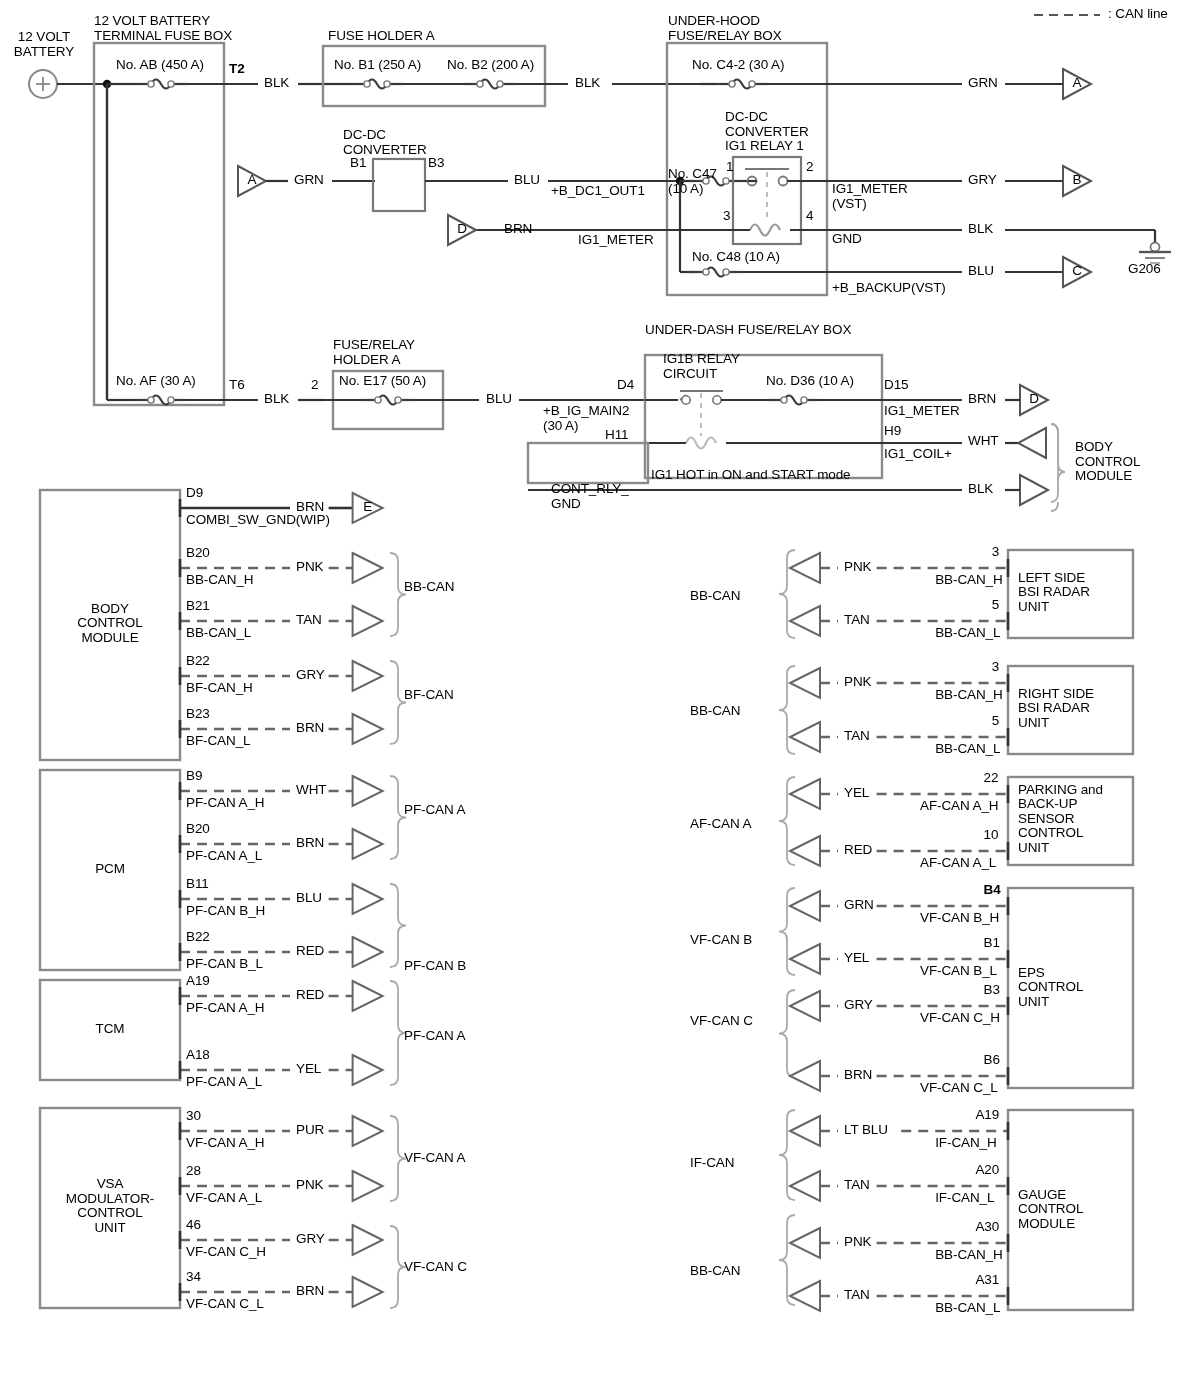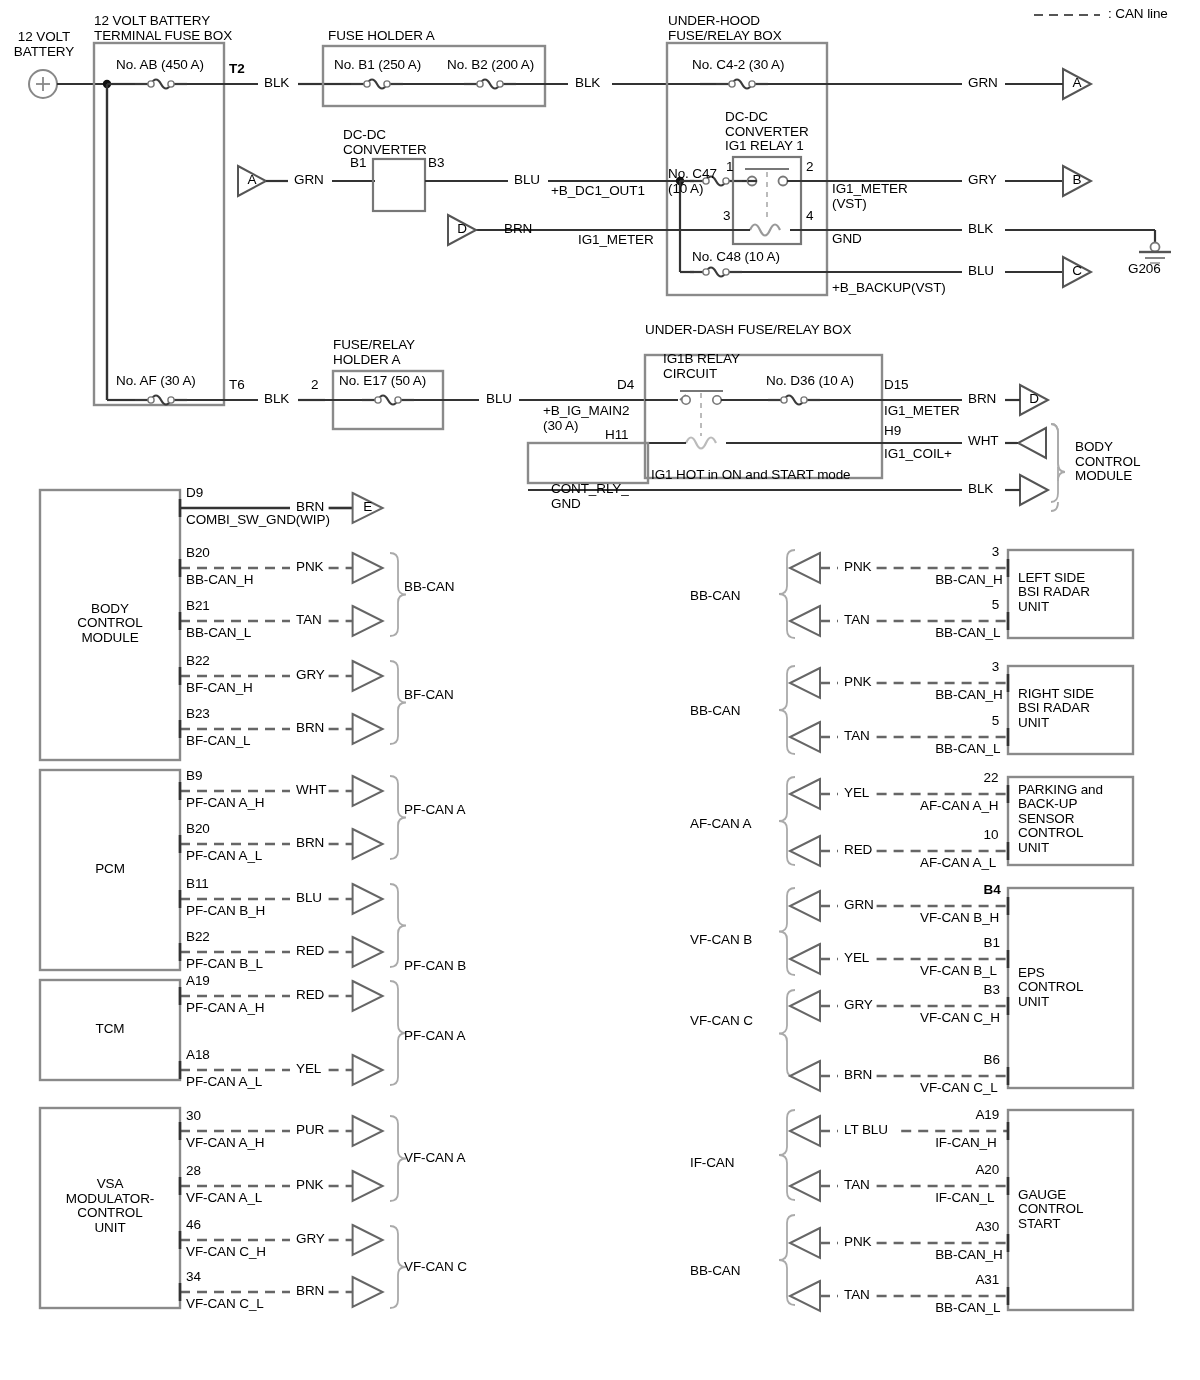--- a/index.html
+++ b/index.html
@@ -514,21 +514,21 @@
       <div class="t" style="left: 920px; top: 964px;">VF-CAN B_L</div>
       <div class="t" style="left: 690px; top: 1014px;">VF-CAN C</div>
       <div class="t" style="left: 844px; top: 998px;">GRY</div>
       <div class="t" style="left: 983.6px; top: 983px;">B3</div>
       <div class="t" style="left: 920px; top: 1011px;">VF-CAN C_H</div>
       <div class="t" style="left: 844px; top: 1068px;">BRN</div>
       <div class="t" style="left: 983.6px; top: 1053px;">B6</div>
       <div class="t" style="left: 920px; top: 1081px;">VF-CAN C_L</div>
       <div class="t" style="left: 1018px; top: 1187.5px;">GAUGE
 CONTROL
-START</div>
+MODULE</div>
       <div class="t" style="left: 690px; top: 1156px;">IF-CAN</div>
       <div class="t" style="left: 844px; top: 1123px;">LT BLU</div>
       <div class="t" style="left: 975.4px; top: 1108px;">A19</div>
       <div class="t" style="left: 935.2px; top: 1136px;">IF-CAN_H</div>
       <div class="t" style="left: 844px; top: 1178px;">TAN</div>
       <div class="t" style="left: 975.4px; top: 1163px;">A20</div>
       <div class="t" style="left: 935.2px; top: 1191px;">IF-CAN_L</div>
       <div class="t" style="left: 690px; top: 1264px;">BB-CAN</div>
       <div class="t" style="left: 844px; top: 1235px;">PNK</div>
       <div class="t" style="left: 975.4px; top: 1220px;">A30</div>

